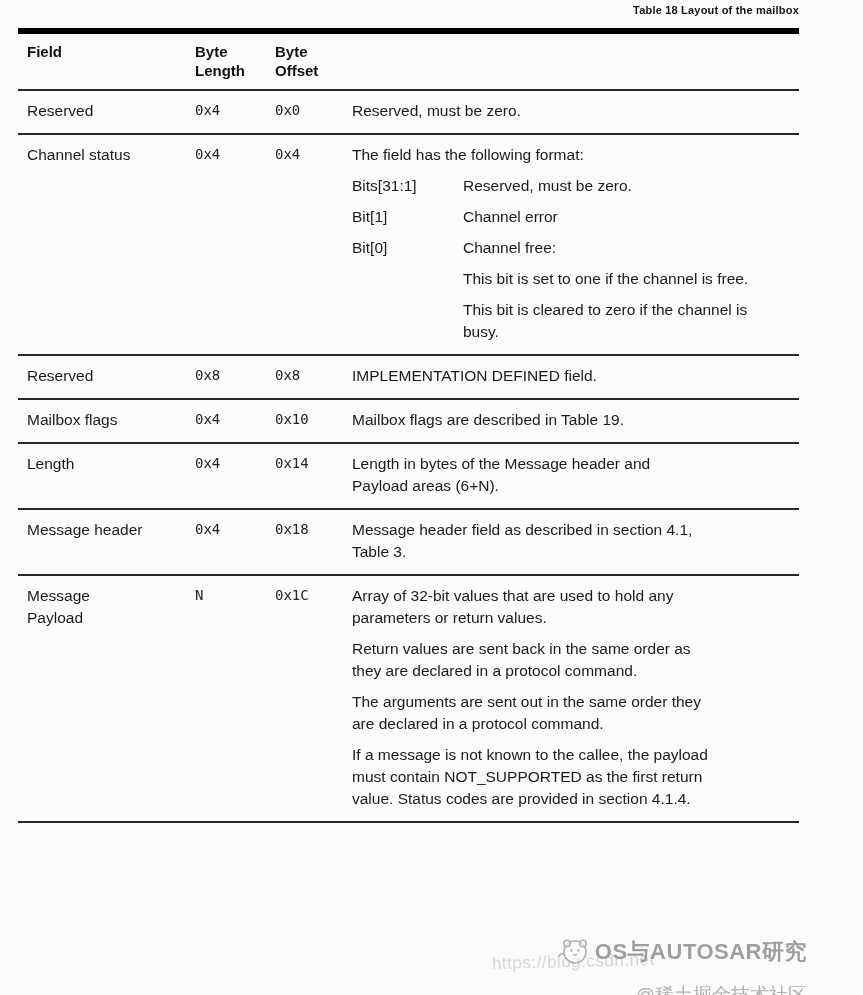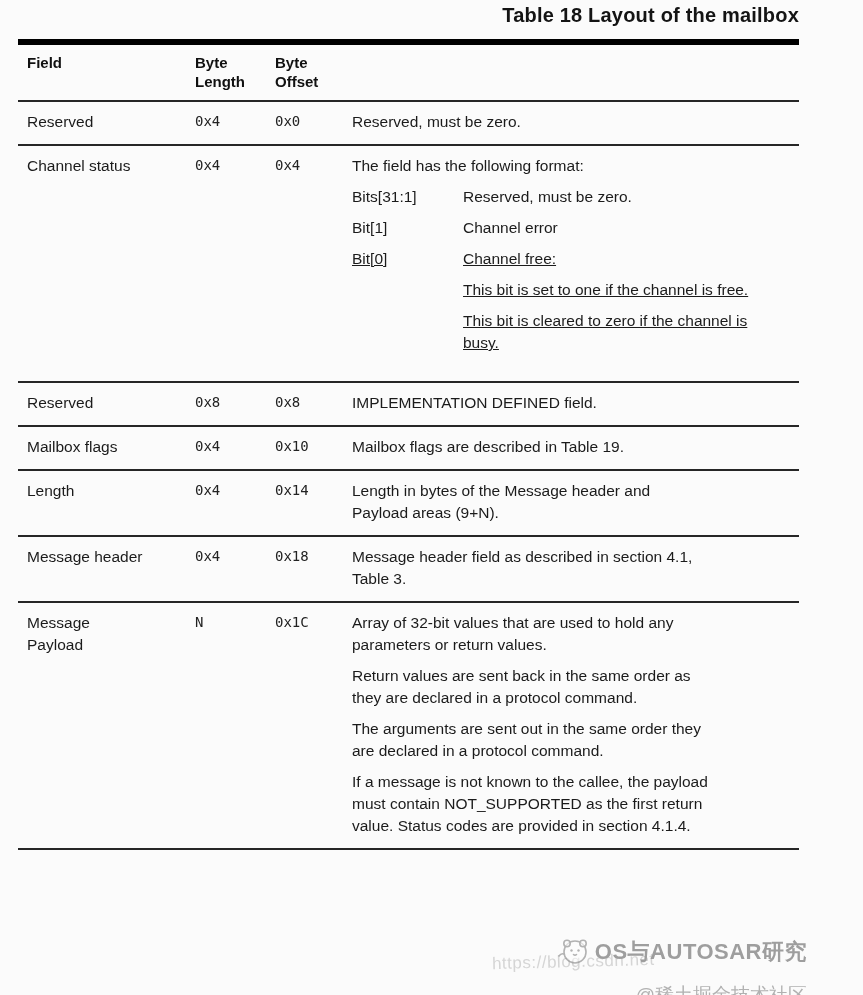--- a/index.html
+++ b/index.html
@@ -10,21 +10,21 @@
     font-family: "Liberation Sans", sans-serif;
     color: #1b1b1b;
     overflow: hidden;
     position: relative;
   }
   .page { position: relative; width: 863px; height: 995px; padding: 2px 0 0 18px; }
 
   .caption {
     width: 781px;
     text-align: right;
-    font-size: 20px;
+    font-size: 11px;
     font-weight: bold;
     letter-spacing: 0.2px;
     margin: 2px 0 12px 0;
     color: #141414;
   }
 
   .table { width: 781px; border-top: 6px solid #000000; font-size: 15.5px; line-height: 22px; }
 
   .row {
     display: grid;
@@ -39,21 +39,21 @@
   .hcell.narrow { width: 62px; }
 
   .cell-field { white-space: pre-line; padding-right: 8px; }
   .cell-mono { font-family: "DejaVu Sans Mono", monospace; font-size: 14px; line-height: 21px; color: #222; }
 
   .cell-desc { padding-right: 4px; }
   .cell-desc p { margin: 0 0 9px 0; max-width: 356px; }
   .cell-desc p:last-child { margin-bottom: 0; }
 
   .bit-row { display: flex; margin-bottom: 9px; }
-  .bit-row:last-child { margin-bottom: 16px; text-decoration: underline; }
+  .bit-row:last-child { margin-bottom: 0; }
   .bit-label { width: 111px; flex: 0 0 111px; }
   .bit-text { max-width: 300px; }
   .bit-text p { margin: 0 0 9px 0; max-width: 300px; }
   .bit-text p:last-child { margin-bottom: 0; }
 
   .watermark {
     position: absolute;
     right: 56px; top: 936px;
     display: flex; flex-direction: column; align-items: flex-end;
     z-index: 3;
@@ -159,21 +159,21 @@
       <div class="cell-desc">
         <p>Mailbox flags are described in Table 19.</p>
       </div>
     </div>
 
     <div class="row">
       <div class="cell-field">Length</div>
       <div class="cell-mono">0x4</div>
       <div class="cell-mono">0x14</div>
       <div class="cell-desc">
-        <p>Length in bytes of the Message header and Payload areas (9+N).</p>
+        <p>Length in bytes of the Message header and Payload areas (6+N).</p>
       </div>
     </div>
 
     <div class="row">
       <div class="cell-field">Message header</div>
       <div class="cell-mono">0x4</div>
       <div class="cell-mono">0x18</div>
       <div class="cell-desc">
         <p>Message header field as described in section 4.1, Table 3.</p>
       </div>

